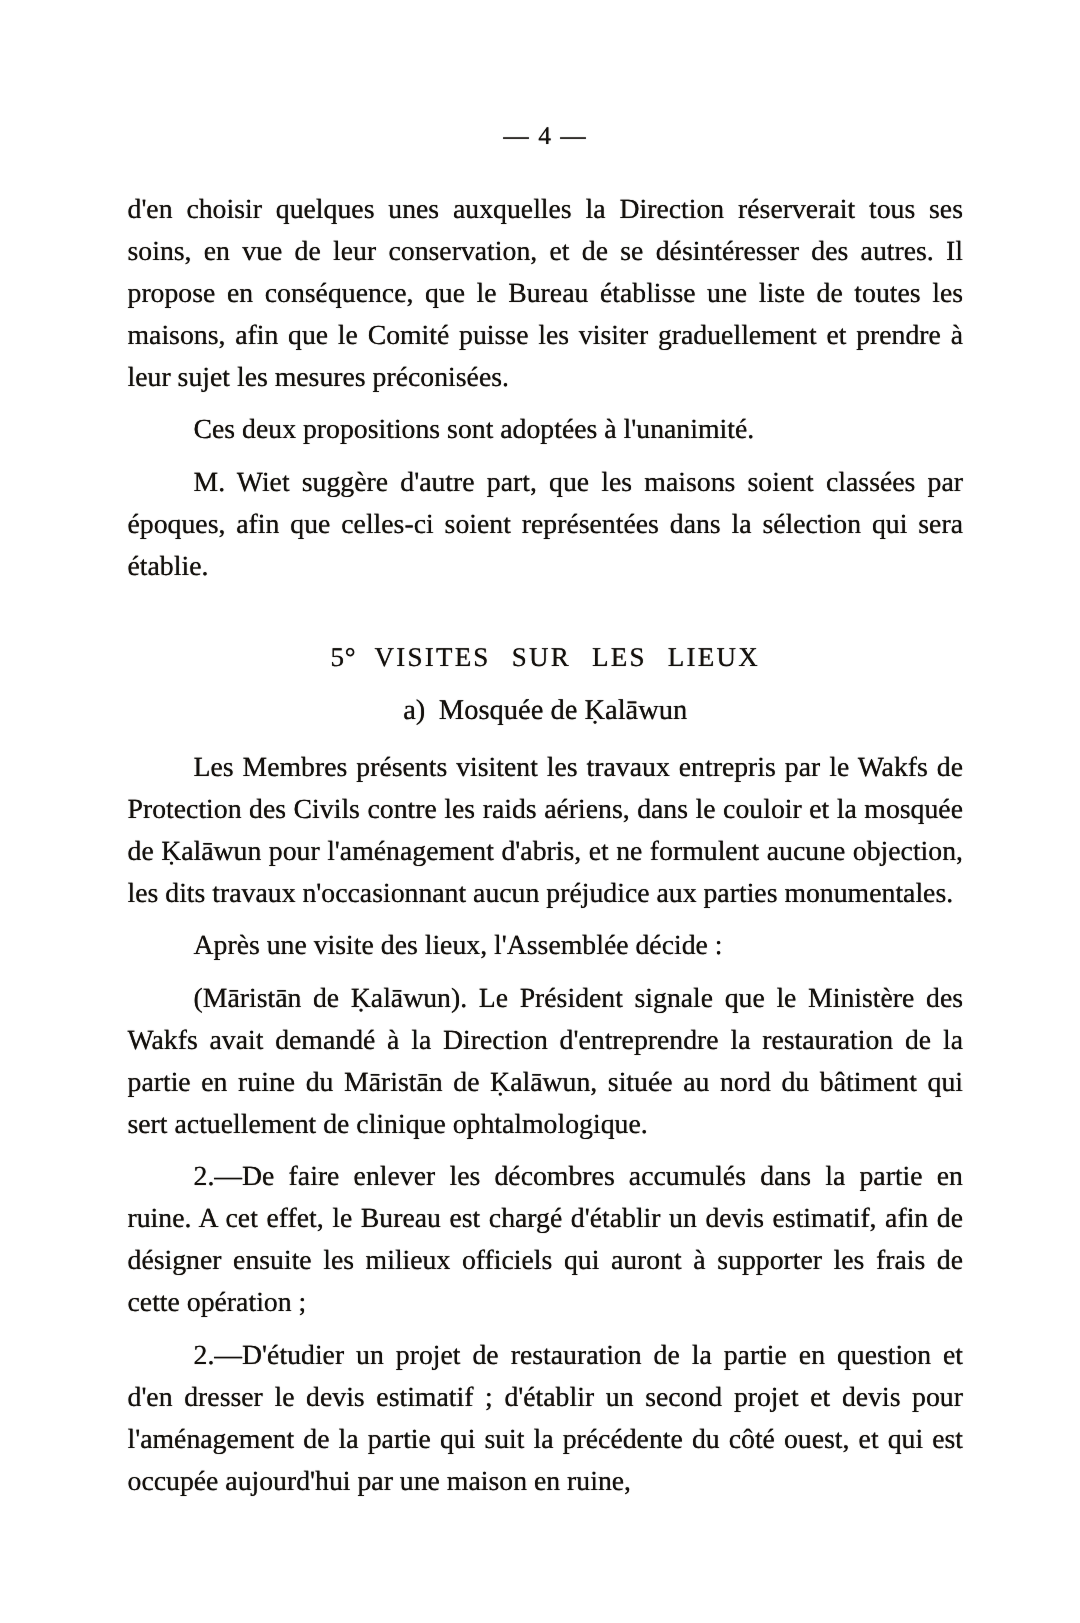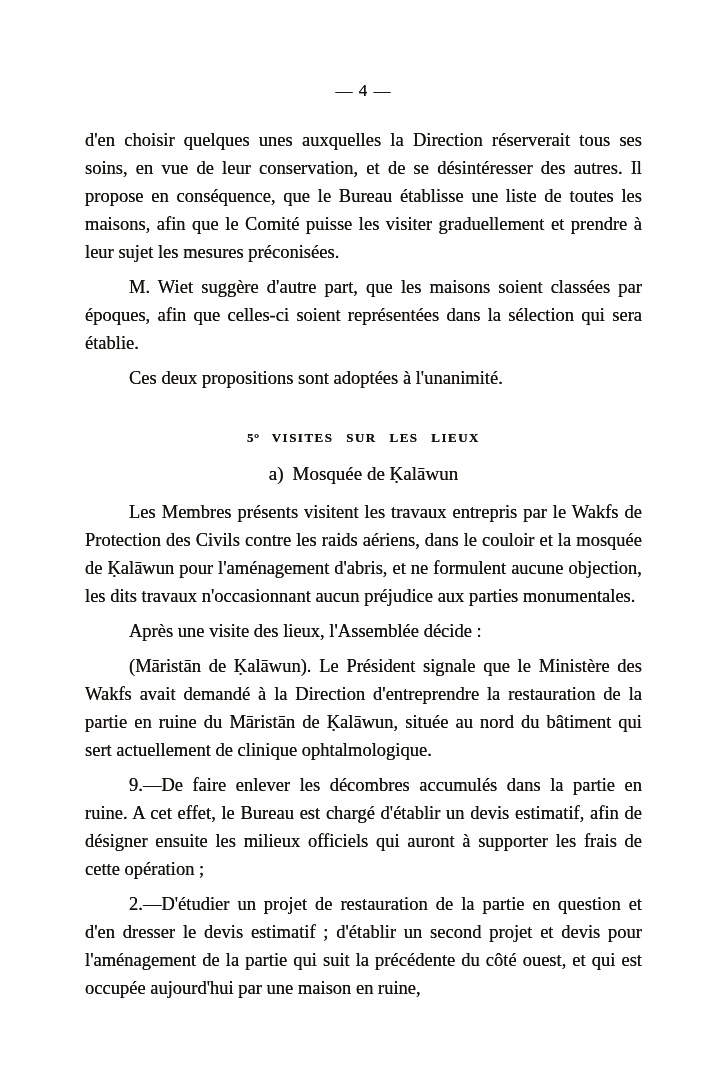--- a/index.html
+++ b/index.html
@@ -39,22 +39,22 @@
     text-align: justify;
     text-indent: 44px;
   }
   .body-text p.para.continuation {
     margin-top: 0;
     text-indent: 0;
   }
   h2.section-heading {
     margin: 36px 0 0 0;
     text-align: center;
-    font-size: 13px;
-    font-weight: bold;
+    font-size: 18px;
+    font-weight: normal;
     letter-spacing: 1.5px;
     word-spacing: 8px;
     line-height: 20px;
   }
   h2.section-heading .numeral {
     letter-spacing: 0.5px;
     word-spacing: normal;
     margin-right: 12px;
   }
   h3.subsection-heading {
@@ -75,36 +75,36 @@
 <body>
 
 <div class="page">
 
   <div class="page-number">— 4 —</div>
 
   <div class="body-text">
 
     <p class="para continuation">d'en choisir quelques unes auxquelles la Direction réserverait tous ses soins, en vue de leur conservation, et de se désintéresser des autres.  Il propose en conséquence, que le Bureau établisse une liste de toutes les maisons, afin que le Comité puisse les visiter graduellement et prendre à leur sujet les mesures préconisées.</p>
 
+    <p class="para">Ces deux propositions sont adoptées à l'unanimité.</p>
+
     <p class="para">M. Wiet suggère d'autre part, que les maisons soient classées par époques, afin que celles-ci soient représentées dans la sélection qui sera établie.</p>
-
-    <p class="para">Ces deux propositions sont adoptées à l'unanimité.</p>
 
     <h2 class="section-heading">
       <span class="numeral">5°</span><span class="caps">VISITES SUR LES LIEUX</span>
     </h2>
 
     <h3 class="subsection-heading">
       <span class="prefix">a)</span><span class="title">Mosquée de Ḳalāwun</span>
     </h3>
 
     <p class="para">Les Membres présents visitent les travaux entrepris par le Wakfs de Protection des Civils contre les raids aériens, dans le couloir et la mosquée de Ḳalāwun pour l'aménagement d'abris, et ne formulent aucune objection, les dits travaux n'occasionnant aucun préjudice aux parties monumentales.</p>
 
     <p class="para">Après une visite des lieux, l'Assemblée décide :</p>
 
     <p class="para">(Māristān de Ḳalāwun).  Le Président signale que le Ministère des Wakfs avait demandé à la Direction d'entreprendre la restauration de la partie en ruine du Māristān de Ḳalāwun, située au nord du bâtiment qui sert actuellement de clinique ophtalmologique.</p>
 
-    <p class="para">9.—De faire enlever les décombres accumulés dans la partie en ruine.  A cet effet, le Bureau est chargé d'établir un devis estimatif, afin de désigner ensuite les milieux officiels qui auront à supporter les frais de cette opération ;</p>
+    <p class="para">2.—De faire enlever les décombres accumulés dans la partie en ruine.  A cet effet, le Bureau est chargé d'établir un devis estimatif, afin de désigner ensuite les milieux officiels qui auront à supporter les frais de cette opération ;</p>
 
     <p class="para">2.—D'étudier un projet de restauration de la partie en question et d'en dresser le devis estimatif ; d'établir un second projet et devis pour l'aménagement de la partie qui suit la précédente du côté ouest, et qui est occupée aujourd'hui par une maison en ruine,</p>
 
   </div>
 </div>
 
 </body></html>

